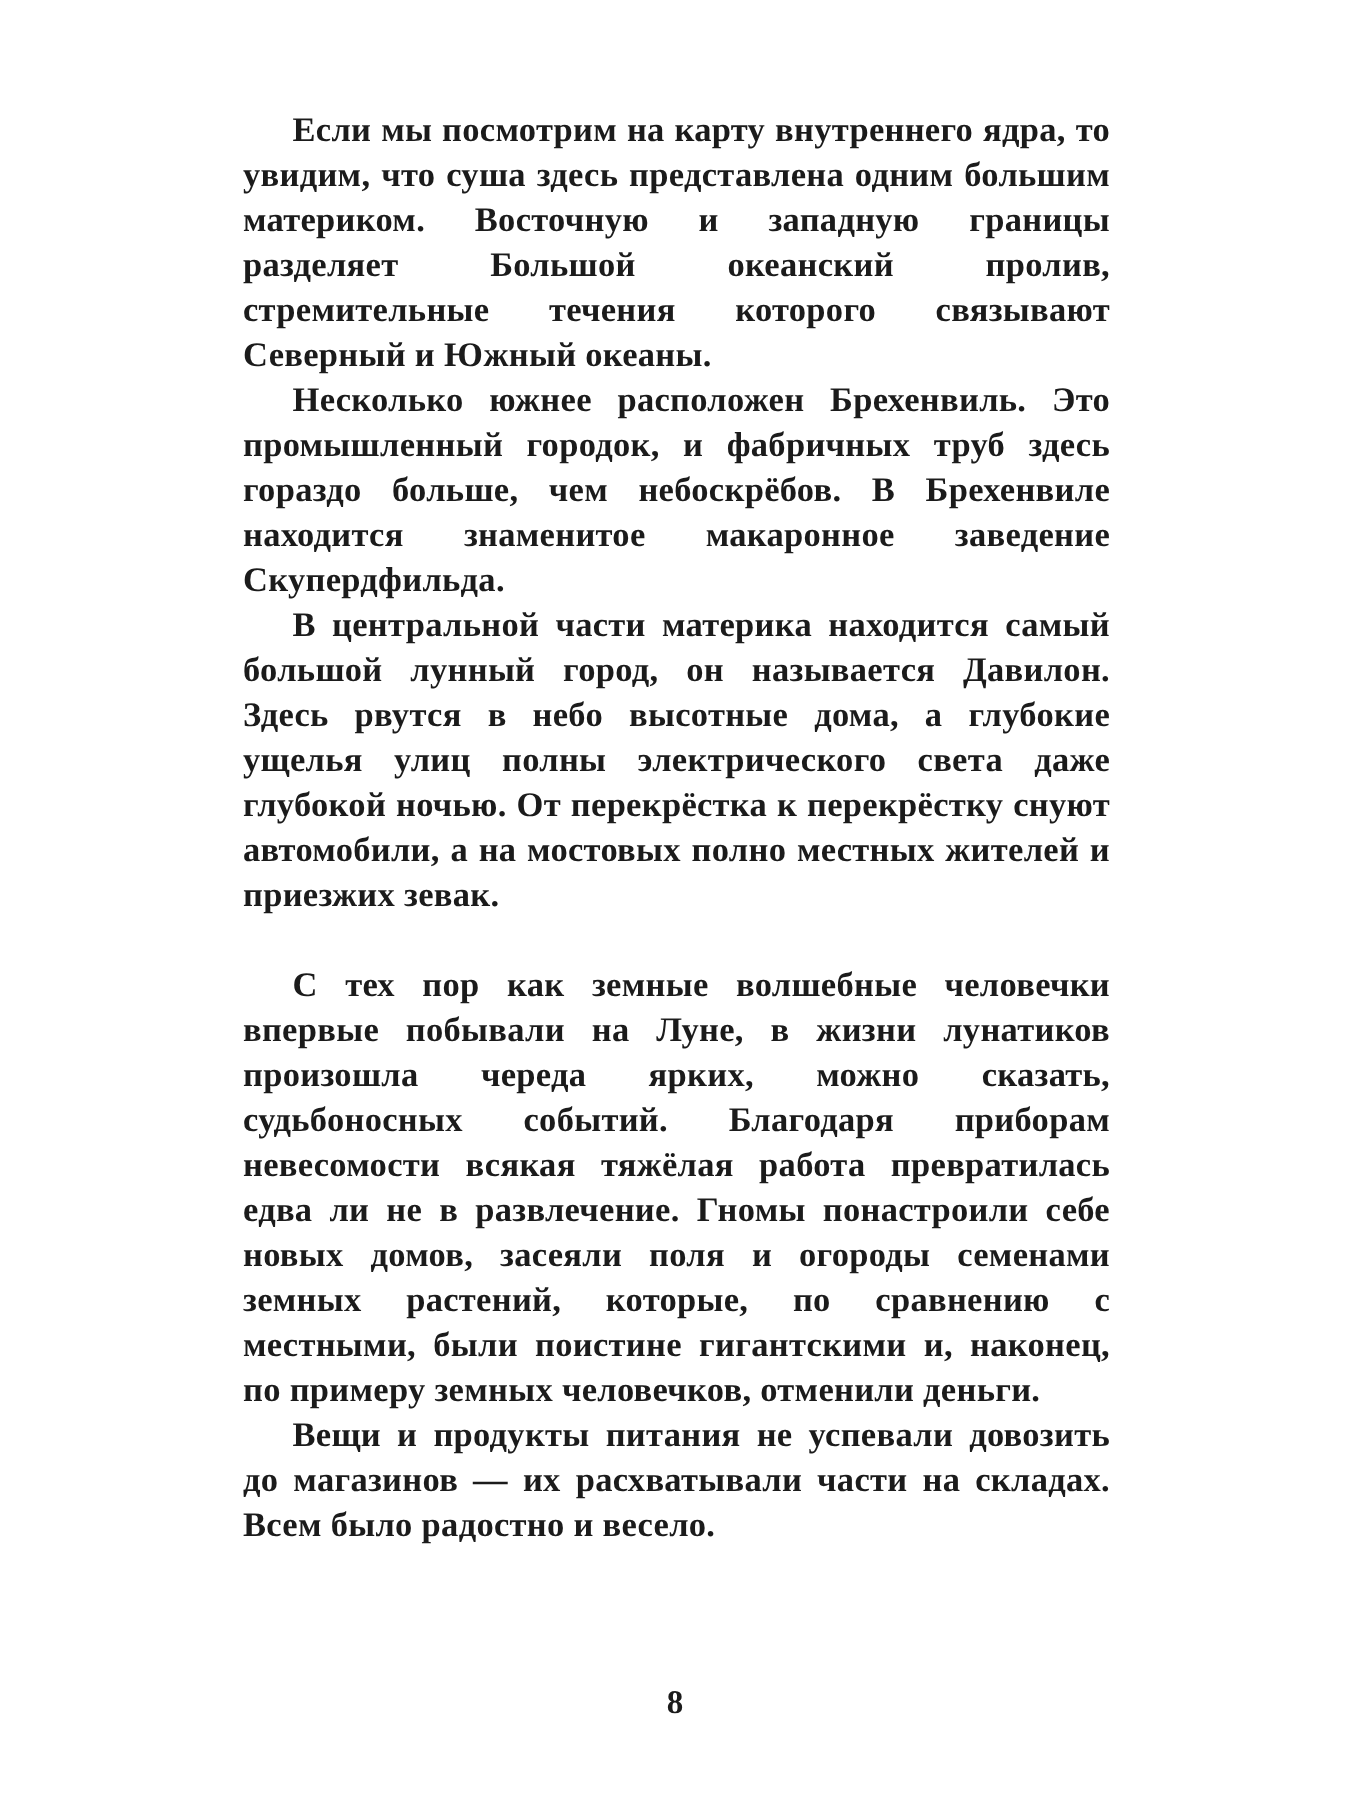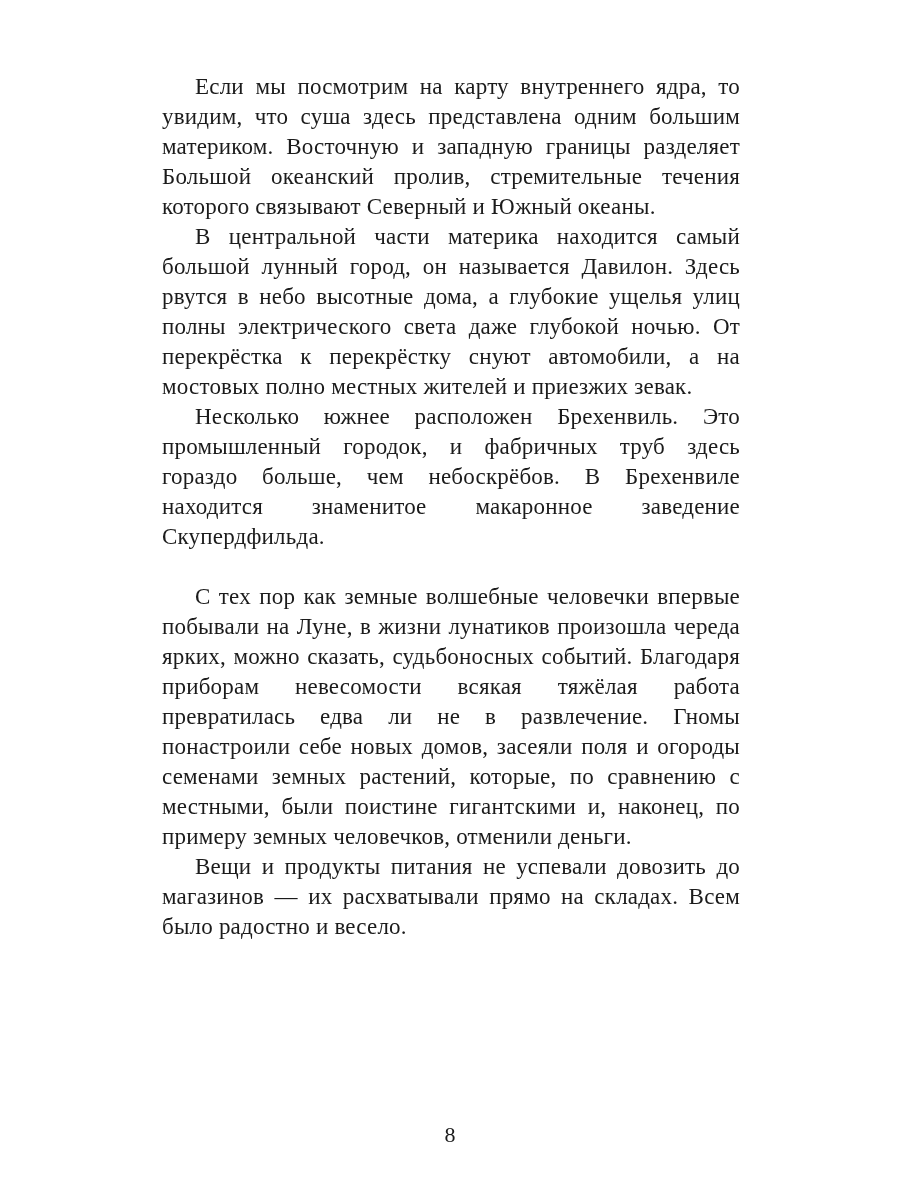--- a/index.html
+++ b/index.html
@@ -12,20 +12,21 @@
     height: 1200px;
     font-family: "Liberation Serif", "DejaVu Serif", serif;
     color: #1b1b1b;
     overflow: hidden;
   }
   .page {
     position: relative;
     width: 900px;
     height: 1200px;
     background: #ffffff;
+    font-weight: bold;
   }
   .text-block {
     position: absolute;
     left: 162px;
     top: 72px;
     width: 578px;
     font-size: 23px;
     line-height: 30px;
     text-align: justify;
     letter-spacing: 0.2px;
@@ -46,20 +47,20 @@
     font-size: 22px;
     color: #1b1b1b;
   }
 </style>
 </head>
 <body>
 
 <div class="page">
   <div class="text-block">
     <p>Если мы посмотрим на карту внутреннего ядра, то увидим, что суша здесь представлена одним большим материком. Восточную и западную границы разделяет Большой океанский пролив, стремительные течения которого связывают Северный и Южный океаны.</p>
+    <p>Несколько южнее расположен Брехенвиль. Это промышленный городок, и фабричных труб здесь гораздо больше, чем небоскрёбов. В Брехенвиле находится знаменитое макаронное заведение Скупердфильда.</p>
     <p>В центральной части материка находится самый большой лунный город, он называется Давилон. Здесь рвутся в небо высотные дома, а глубокие ущелья улиц полны электрического света даже глубокой ночью. От перекрёстка к перекрёстку снуют автомобили, а на мостовых полно местных жителей и приезжих зевак.</p>
-    <p>Несколько южнее расположен Брехенвиль. Это промышленный городок, и фабричных труб здесь гораздо больше, чем небоскрёбов. В Брехенвиле находится знаменитое макаронное заведение Скупердфильда.</p>
     <div class="section-break"></div>
     <p>С тех пор как земные волшебные человечки впервые побывали на Луне, в жизни лунатиков произошла череда ярких, можно сказать, судьбоносных событий. Благодаря приборам невесомости всякая тяжёлая работа превратилась едва ли не в развлечение. Гномы понастроили себе новых домов, засеяли поля и огороды семенами земных растений, которые, по сравнению с местными, были поистине гигантскими и, наконец, по примеру земных человечков, отменили деньги.</p>
-    <p>Вещи и продукты питания не успевали довозить до магазинов — их расхватывали прямо на складах. Всем было радостно и весело.</p>
+    <p>Вещи и продукты питания не успевали довозить до магазинов — их расхватывали части на складах. Всем было радостно и весело.</p>
   </div>
   <div class="page-number">8</div>
 </div>
 
 </body></html>

